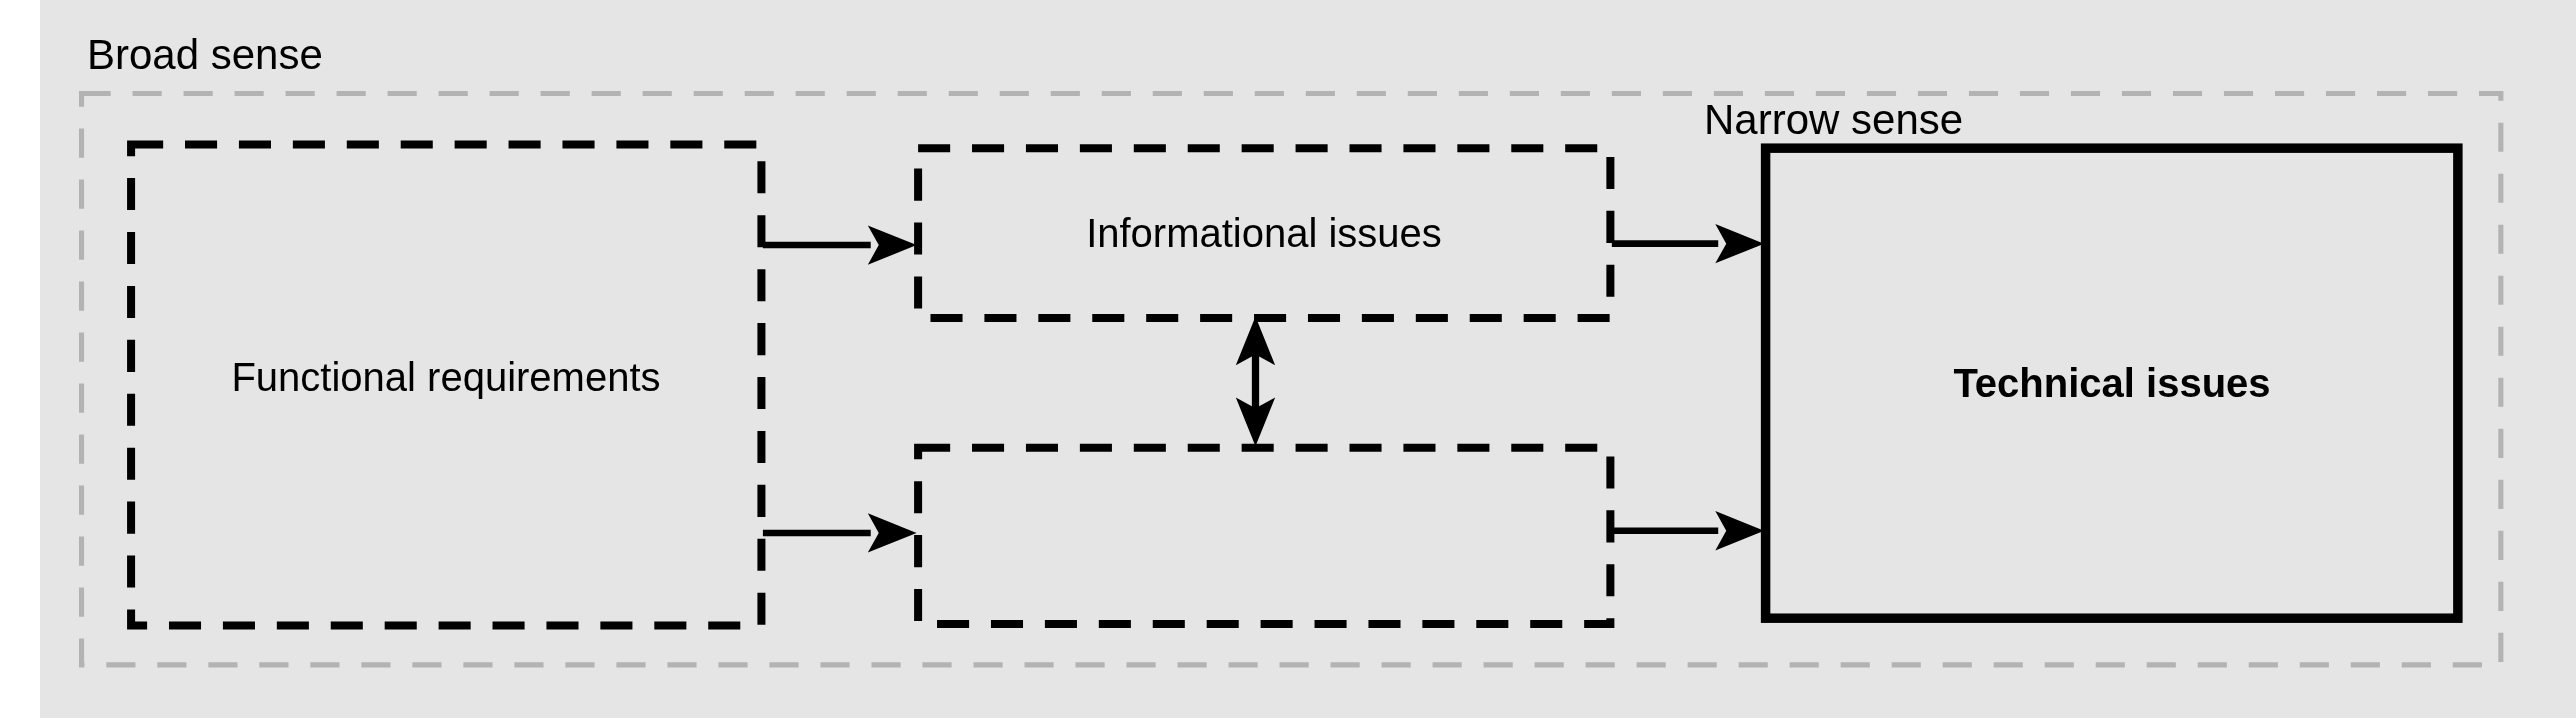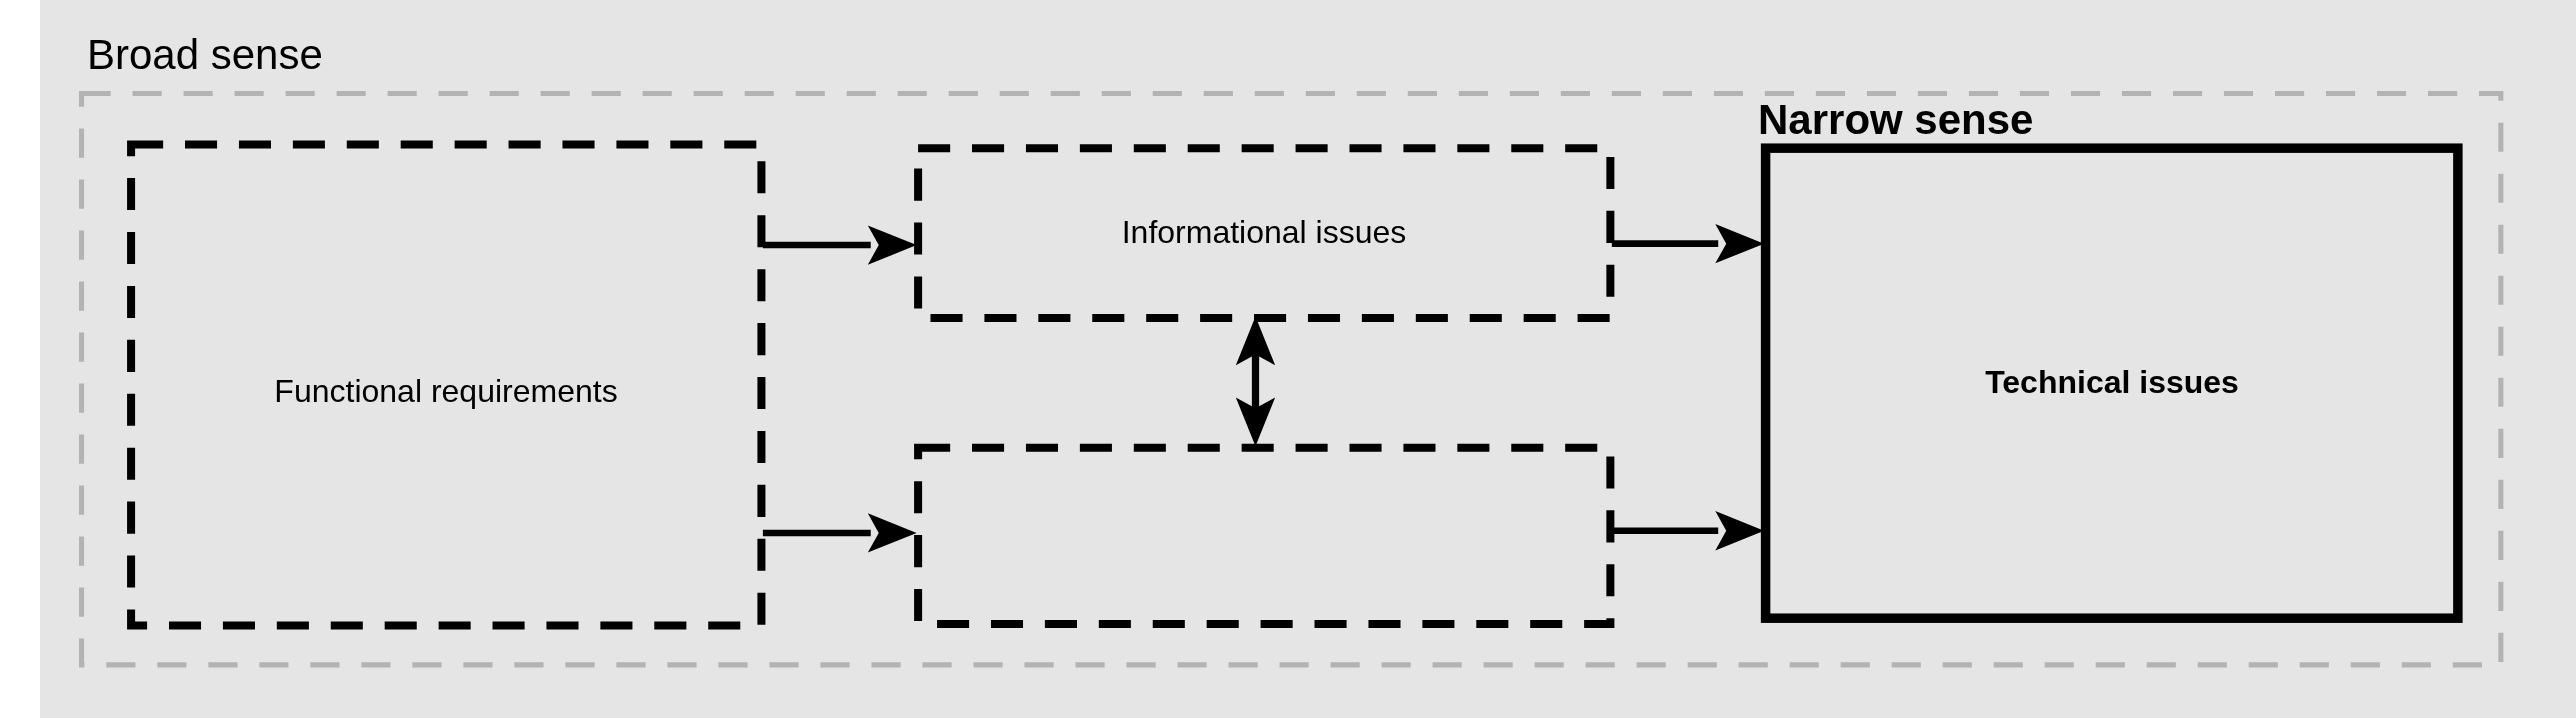--- a/index.html
+++ b/index.html
@@ -26,33 +26,33 @@
     display: block;
   }
   .section-label {
     position: absolute;
     font-size: 42px;
     line-height: 1.0;
     white-space: nowrap;
     color: #000000;
   }
   .section-label.broad  { left: 47px;  top: 34px;  }
-  .section-label.narrow { left: 1718px; top: 99px; font-weight: bold; }
+  .section-label.narrow { left: 1664px; top: 99px; }
   .box-label {
     position: absolute;
     display: flex;
     align-items: center;
     justify-content: center;
     text-align: center;
-    font-size: 32px;
+    font-size: 40px;
     line-height: 1.1;
     white-space: nowrap;
     color: #000000;
   }
-  .box-label.functional     { left: 91px;  top: 151px; width: 630px; height: 481px; }
+  .box-label.functional     { left: 91px;  top: 136px; width: 630px; height: 481px; }
   .box-label.informational  { left: 878px; top: 148px; width: 692px; height: 170px; }
   .box-label.organizational { left: 878px; top: 447px; width: 692px; height: 176px; }
   .box-label.technical      { left: 1726px; top: 148px; width: 692px; height: 470px; font-weight: bold; }
 </style>
 </head>
 <body>
 
 <div class="canvas">
 
   <svg class="shapes" viewBox="0 0 3535 986" xmlns="http://www.w3.org/2000/svg">

